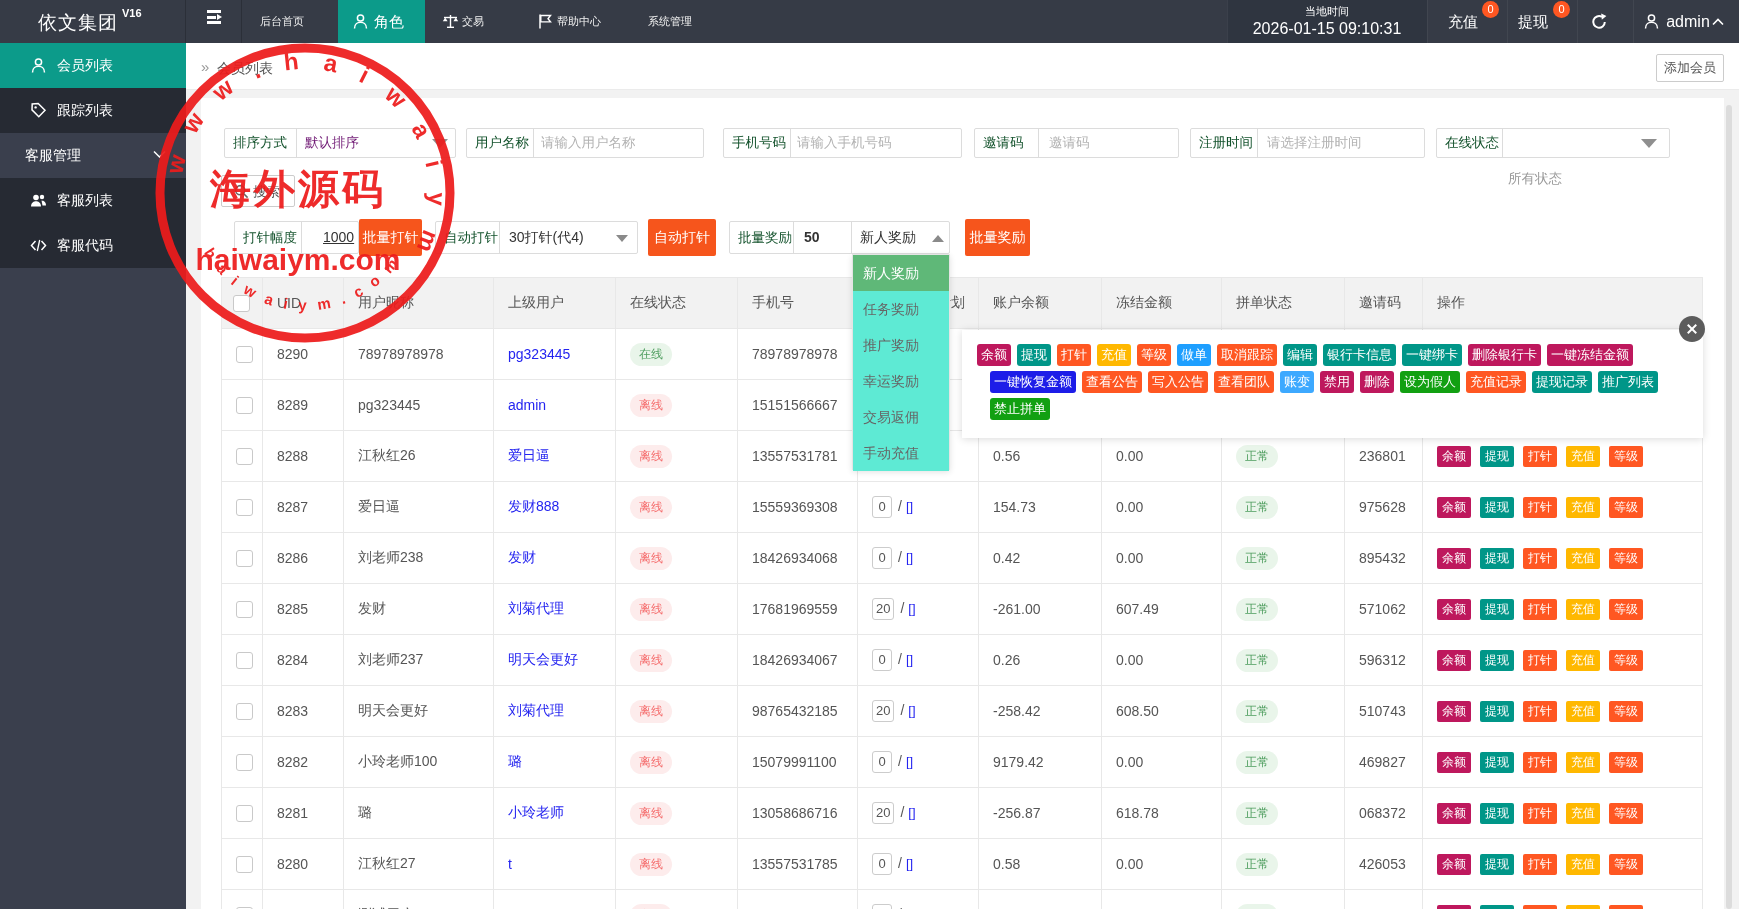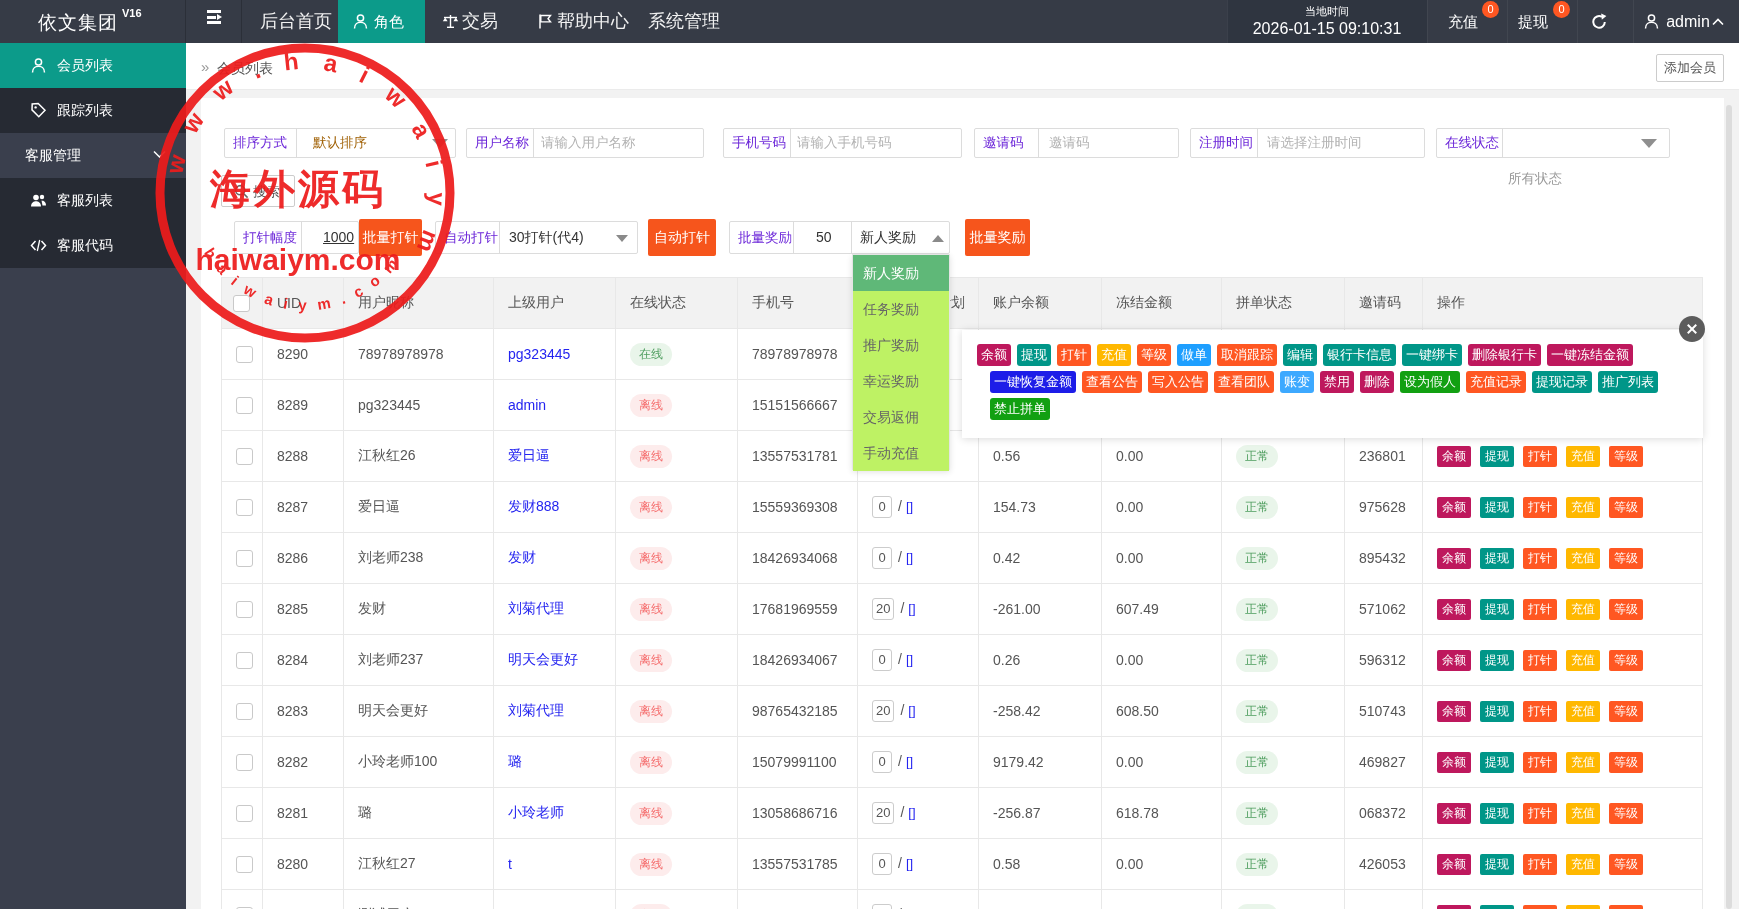--- a/index.html
+++ b/index.html
@@ -7,21 +7,21 @@
 html,body{width:1739px;height:909px;overflow:hidden;}
 body{font-family:"Liberation Sans",sans-serif;background:#f2f2f2;position:relative;font-size:14px;color:#555;}
 #app{position:absolute;left:0;top:0;width:1739px;height:909px;overflow:hidden;}
 .abs{position:absolute;}
 
 #hd{position:absolute;left:0;top:0;width:1739px;height:43px;background:#363b46;}
 #logo{position:absolute;left:0;top:0;width:186px;height:43px;background:#363b46;color:#fff;border-right:1px solid #2b2f38;}
 #logo .t{position:absolute;left:38px;top:10px;font-size:19px;letter-spacing:1px;}
 #logo .v{position:absolute;left:122px;top:7px;font-size:11px;font-weight:bold;}
 #burger{position:absolute;left:186px;top:0;width:56px;height:43px;background:#363b46;border-right:1px solid #2b2f38;}
-.navitem{position:absolute;top:0;height:43px;color:#f2f2f2;font-size:18px;line-height:43px;white-space:nowrap;}
+.navitem{position:absolute;top:0;height:43px;color:#f2f2f2;font-size:11px;line-height:43px;white-space:nowrap;}
 .abs{white-space:nowrap;}
 #tabrole{position:absolute;left:338px;top:0;width:87px;height:43px;background:#0c9b8a;color:#fff;font-size:15px;line-height:43px;}
 .hsep{position:absolute;top:0;width:1px;height:43px;background:rgba(255,255,255,0.06);}
 #timeblk{position:absolute;left:1227px;top:0;width:200px;height:43px;background:#2f3540;color:#fff;text-align:center;}
 #timeblk .l1{font-size:11px;margin-top:4px;}
 #timeblk .l2{font-size:16px;margin-top:1px;}
 .hbtn{position:absolute;top:0;height:43px;line-height:43px;color:#fff;font-size:15px;text-align:center;}
 .badge{position:absolute;width:17px;height:17px;background:#ff5722;border-radius:50%;color:#fff;font-size:11px;line-height:17px;text-align:center;top:1px;}
 
 #side{position:absolute;left:0;top:43px;width:186px;height:866px;background:#3a3f4d;}
@@ -31,21 +31,21 @@
 .sactive{background:#0c9b8a;}
 .schev{position:absolute;right:20px;top:17px;}
 .sicon{position:absolute;left:30px;top:14px;width:17px;height:17px;}
 
 #crumbbar{position:absolute;left:186px;top:43px;width:1553px;height:47px;background:#fff;border-bottom:1px solid #ebebeb;}
 #card{position:absolute;left:201px;top:98px;width:1523px;height:811px;background:#fff;}
 #addbtn{position:absolute;left:1656px;top:54px;width:68px;height:28px;border:1px solid #ccc;border-radius:2px;background:#fff;color:#555;font-size:13px;line-height:26px;text-align:center;}
 #scrollstrip{position:absolute;left:1726px;top:105px;width:6px;height:804px;background:#dcdcdc;border-radius:3px;}
 
 .grp{position:absolute;height:30px;border:1px solid #dcdcdc;border-radius:2px;background:#fff;}
-.grp .lab{position:absolute;left:0;top:0;height:28px;line-height:28px;padding:0 8px;color:#6d28d9;font-size:13.5px;border-right:1px solid #dcdcdc;white-space:nowrap;}
+.grp .lab{position:absolute;left:0;top:0;height:28px;line-height:28px;padding:0 8px;color:#14532d;font-size:13.5px;border-right:1px solid #dcdcdc;white-space:nowrap;}
 .grp .ph{position:absolute;top:0;height:28px;line-height:28px;color:#b3b3b3;font-size:13.5px;white-space:nowrap;}
 .grp .val{position:absolute;top:0;height:28px;line-height:28px;color:#333;font-size:14px;white-space:nowrap;}
 .caret{position:absolute;width:0;height:0;border-left:6px solid transparent;border-right:6px solid transparent;border-top:7px solid #8a8a8a;top:11px;}
 .caretL{position:absolute;width:0;height:0;border-left:8px solid transparent;border-right:8px solid transparent;border-top:9px solid #8f8f8f;top:10px;}
 .caretup{position:absolute;width:0;height:0;border-left:6px solid transparent;border-right:6px solid transparent;border-bottom:7px solid #8a8a8a;top:11px;}
 .obtn{position:absolute;height:37px;background:#f6551c;border-radius:2px;color:#fff;font-size:14px;text-align:center;line-height:37px;}
 
 #tbl{position:absolute;left:221px;top:277px;border-collapse:collapse;table-layout:fixed;background:#fff;}
 #tbl th,#tbl td{border:1px solid #e8e8e8;font-weight:normal;text-align:left;padding:0 0 0 14px;font-size:14px;color:#555;overflow:hidden;white-space:nowrap;}
 #tbl th{background:#f2f2f2;height:51px;color:#555;}
@@ -63,21 +63,21 @@
 .red{background:#be185d;}
 .teal{background:#009688;}
 .orange{background:#ff5722;}
 .amber{background:#ffb800;}
 .blue{background:#1e9fff;}
 .sky{background:#3da9ff;}
 .dblue{background:#1d1de8;}
 .green{background:#12a012;}
 
 #ddp{position:absolute;left:852px;top:254px;width:98px;height:216px;background:#fff;border:1px solid #e4e4e4;box-shadow:0 2px 6px rgba(0,0,0,0.12);z-index:30;}
-#ddp .opt{height:36px;line-height:36px;padding-left:10px;font-size:14px;color:#666;background:#bef264;}
+#ddp .opt{height:36px;line-height:36px;padding-left:10px;font-size:14px;color:#666;background:#5eead4;}
 #ddp .sel{background:#5fb878;color:#fff;}
 
 #oppanel{position:absolute;left:962px;top:330px;width:741px;height:108px;background:#fff;box-shadow:0 1px 8px rgba(0,0,0,0.15);z-index:20;padding:14px 10px 0 15px;overflow:hidden;}
 #oppanel .pb{display:inline-block;height:22px;line-height:22px;padding:0 4px;border-radius:3px;color:#fff;font-size:13px;margin:0 6px 5px 0;}
 #closex{position:absolute;left:1679px;top:316px;width:26px;height:26px;border-radius:50%;background:#5c5c5c;z-index:25;}
 #closex .b1,#closex .b2{position:absolute;left:7px;top:12px;width:12px;height:2px;background:#fff;}
 #closex .b1{transform:rotate(45deg);}
 #closex .b2{transform:rotate(-45deg);}
 </style>
 </head>
@@ -86,21 +86,21 @@
 
   <div id="crumbbar"></div>
   <div id="card"></div>
   <div class="abs" style="left:201px;top:58px;color:#999;font-size:15px;">»</div>
   <div class="abs" style="left:217px;top:60px;color:#555;font-size:14px;">会员列表</div>
   <div id="addbtn">添加会员</div>
   <div id="scrollstrip"></div>
 
   <div class="grp" style="left:224px;top:128px;width:232px;">
     <span class="lab" style="width:72px;">排序方式</span>
-    <span class="ph" style="left:88px;color:#a16207;">默认排序</span>
+    <span class="ph" style="left:80px;color:#701a75;">默认排序</span>
     <span class="caretL" style="left:207px;"></span>
   </div>
   <div class="grp" style="left:723px;top:128px;width:239px;">
     <span class="lab" style="width:67px;">手机号码</span>
     <span class="ph" style="left:73px;">请输入手机号码</span>
   </div>
   <div class="grp" style="left:466px;top:128px;width:238px;">
     <span class="lab" style="width:67px;">用户名称</span>
     <span class="ph" style="left:74px;">请输入用户名称</span>
   </div>
@@ -132,21 +132,21 @@
   </div>
   <div class="obtn" style="left:359px;top:219px;width:63px;">批量打针</div>
   <div class="grp" style="left:435px;top:221px;width:203px;height:33px;">
     <span class="lab" style="width:64px;height:31px;line-height:31px;">自动打针</span>
     <span class="val" style="left:68px;height:31px;line-height:31px;padding-left:5px;">30打针(代4)</span>
     <span class="caret" style="left:180px;top:13px;"></span>
   </div>
   <div class="obtn" style="left:648px;top:219px;width:68px;">自动打针</div>
   <div class="grp" style="left:729px;top:221px;width:221px;height:33px;">
     <span class="lab" style="width:64px;height:31px;line-height:31px;">批量奖励</span>
-    <span class="val" style="left:65px;width:57px;height:31px;line-height:31px;padding-left:21px;border-right:1px solid #dcdcdc;">50</span>
+    <span class="val" style="left:65px;width:57px;height:31px;line-height:31px;padding-left:9px;border-right:1px solid #dcdcdc;font-weight:bold;">50</span>
     <span class="val" style="left:123px;height:31px;line-height:31px;padding-left:7px;">新人奖励</span>
     <span class="caretup" style="left:202px;top:13px;"></span>
   </div>
   <div class="obtn" style="left:965px;top:219px;width:65px;">批量奖励</div>
 
   <table id="tbl">
     <colgroup>
       <col style="width:41px">
         <col style="width:81px">
         <col style="width:150px">

